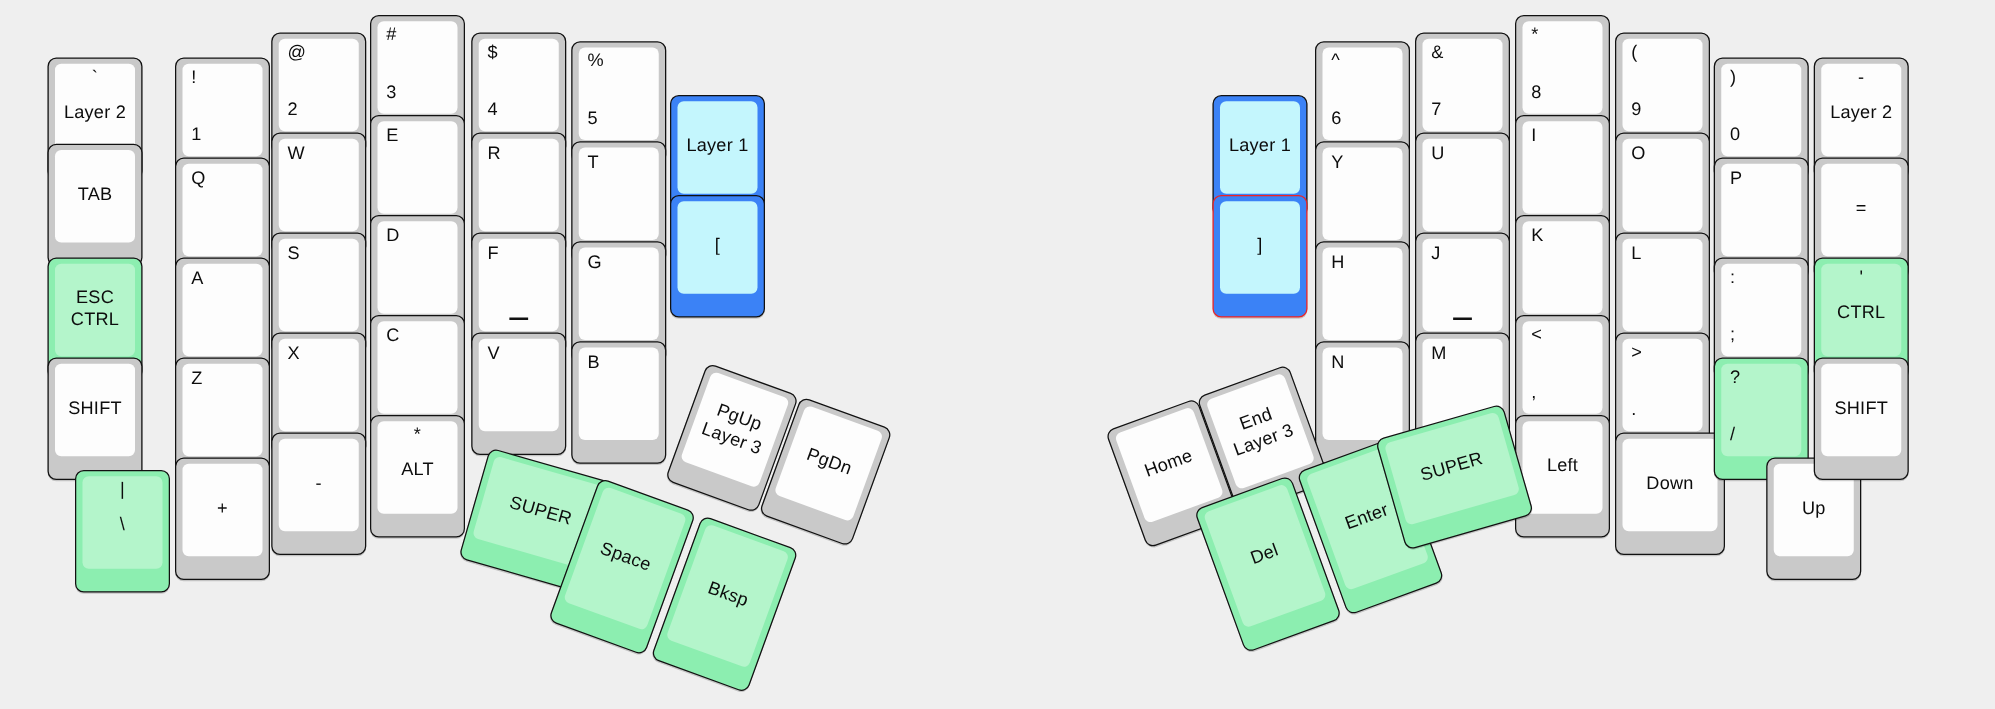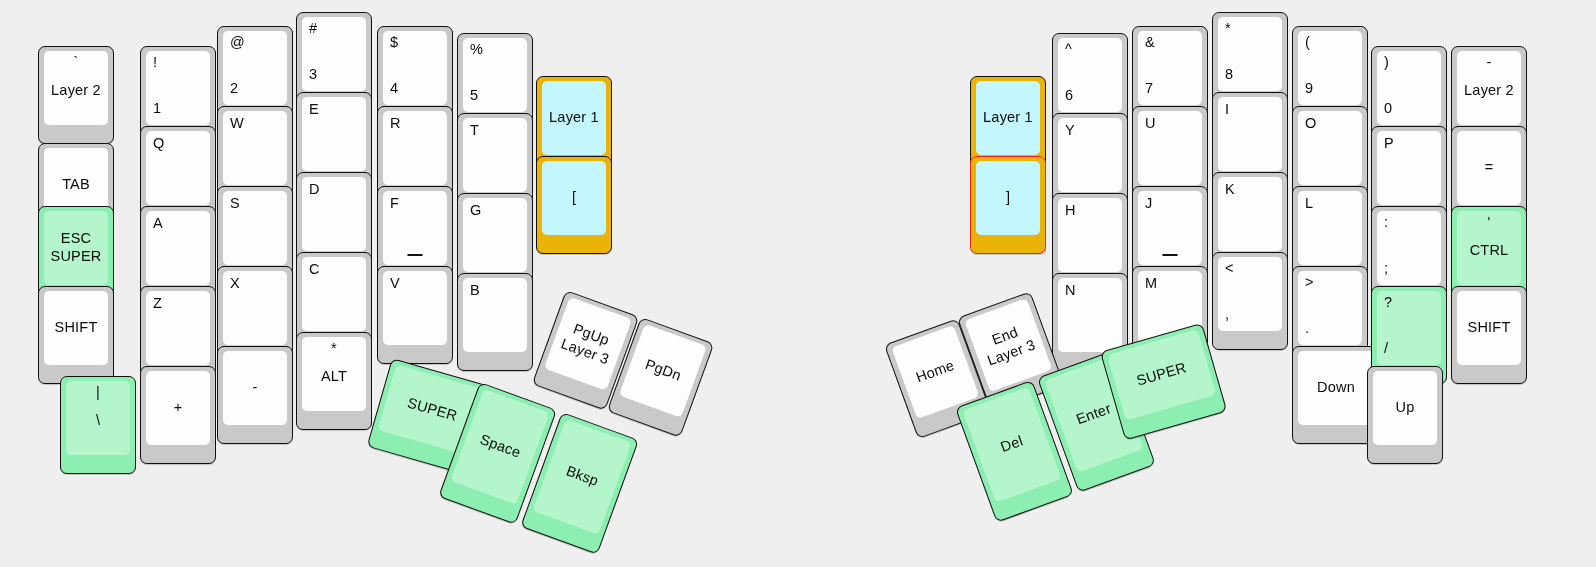--- a/index.html
+++ b/index.html
@@ -56,47 +56,47 @@
   
   .nub{
     position:absolute;bottom:9px;left:50%;
     transform:translateX(-50%);
     width:15px;height:2px;background:#111;
   }
 
   
   .key.green{background:#8ceeb0;}
   .key.green>.cap{background:#b4f5cb;}
-  .key.cyan{background:#eab308;}
+  .key.cyan{background:#3b82f6;}
   .key.cyan>.cap{background:#c4f6fd;}
   .key.sel{border-color:#ef2222;}
 
   
   .thumb{transform-origin:0 0;}
   .thumb .lg{font-size:14.5px;}
 </style>
 </head>
 <body>
 
 <div id="board">
     <div class="key" style="left: 38px; top: 46px; width: 76px; height: 98px;">
       <div class="cap sc">
         <span class="lg">`</span>
         <span class="lg">Layer 2</span>
       </div>
     </div>
-    <div class="key" style="left: 38px; top: 143px; width: 76px; height: 98px;">
+    <div class="key" style="left: 38px; top: 115px; width: 76px; height: 98px;">
       <div class="cap ctr">
         <span class="lg">TAB</span>
       </div>
     </div>
     <div class="key green" style="left: 38px; top: 206px; width: 76px; height: 98px;">
       <div class="cap ctr">
         <span class="lg">ESC
-SUPER</span>
+CTRL</span>
       </div>
     </div>
     <div class="key" style="left: 38px; top: 286px; width: 76px; height: 98px;">
       <div class="cap ctr">
         <span class="lg">SHIFT</span>
       </div>
     </div>
     <div class="key green" style="left: 60px; top: 376px; width: 76px; height: 98px;">
       <div class="cap sc">
         <span class="lg">|</span>
@@ -303,20 +303,25 @@
       <div class="cap tl">
         <span class="lg">K</span>
       </div>
     </div>
     <div class="key" style="left: 1212px; top: 252px; width: 76px; height: 98px;">
       <div class="cap stack">
         <span class="lg">&lt;</span>
         <span class="lg">,</span>
       </div>
     </div>
+    <div class="key" style="left: 1212px; top: 332px; width: 76px; height: 98px;">
+      <div class="cap ctr">
+        <span class="lg">Left</span>
+      </div>
+    </div>
     <div class="key" style="left: 1292px; top: 26px; width: 76px; height: 98px;">
       <div class="cap stack">
         <span class="lg">(</span>
         <span class="lg">9</span>
       </div>
     </div>
     <div class="key" style="left: 1292px; top: 106px; width: 76px; height: 98px;">
       <div class="cap tl">
         <span class="lg">O</span>
       </div>
@@ -353,21 +358,21 @@
         <span class="lg">:</span>
         <span class="lg">;</span>
       </div>
     </div>
     <div class="key green" style="left: 1371px; top: 286px; width: 76px; height: 98px;">
       <div class="cap stack">
         <span class="lg">?</span>
         <span class="lg">/</span>
       </div>
     </div>
-    <div class="key" style="left: 1367px; top: 366px; width: 76px; height: 98px;">
+    <div class="key" style="left: 1413px; top: 366px; width: 76px; height: 98px;">
       <div class="cap ctr">
         <span class="lg">Up</span>
       </div>
     </div>
     <div class="key" style="left: 1451px; top: 46px; width: 76px; height: 98px;">
       <div class="cap sc">
         <span class="lg">-</span>
         <span class="lg">Layer 2</span>
       </div>
     </div>

